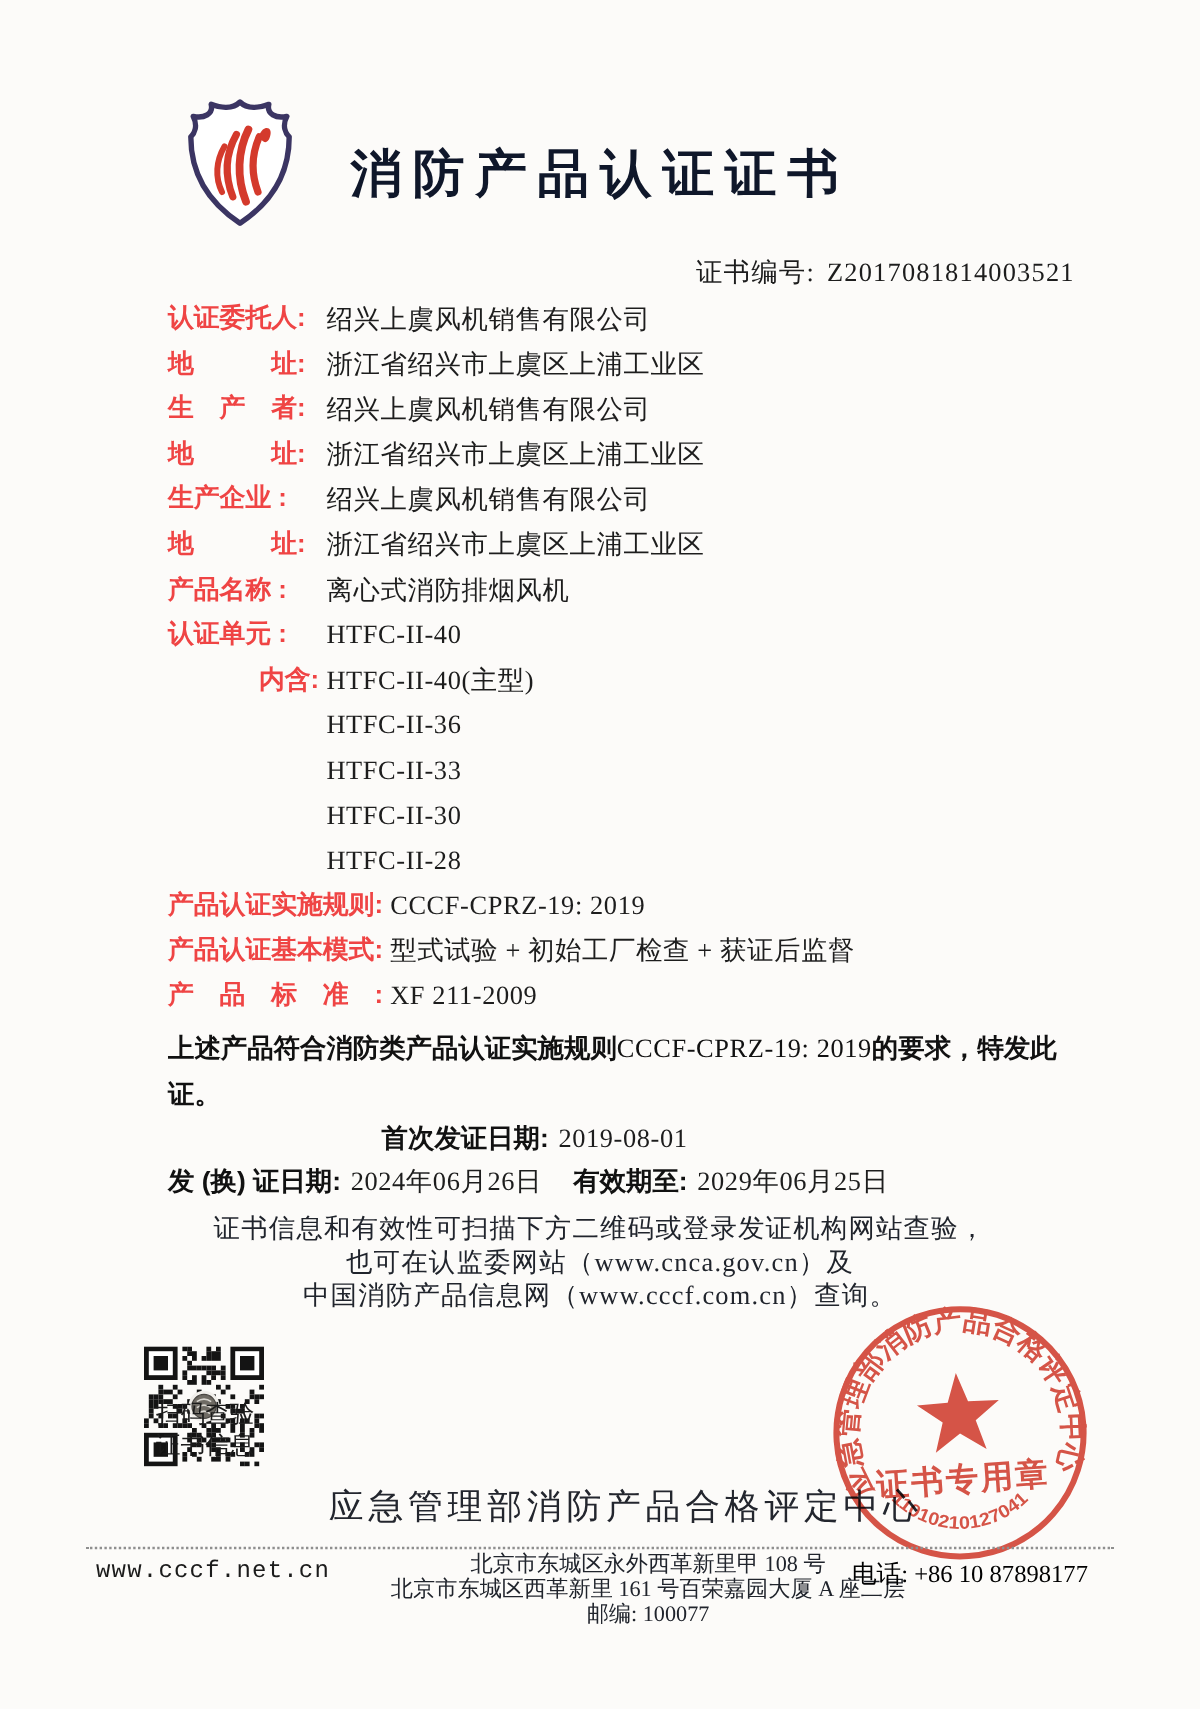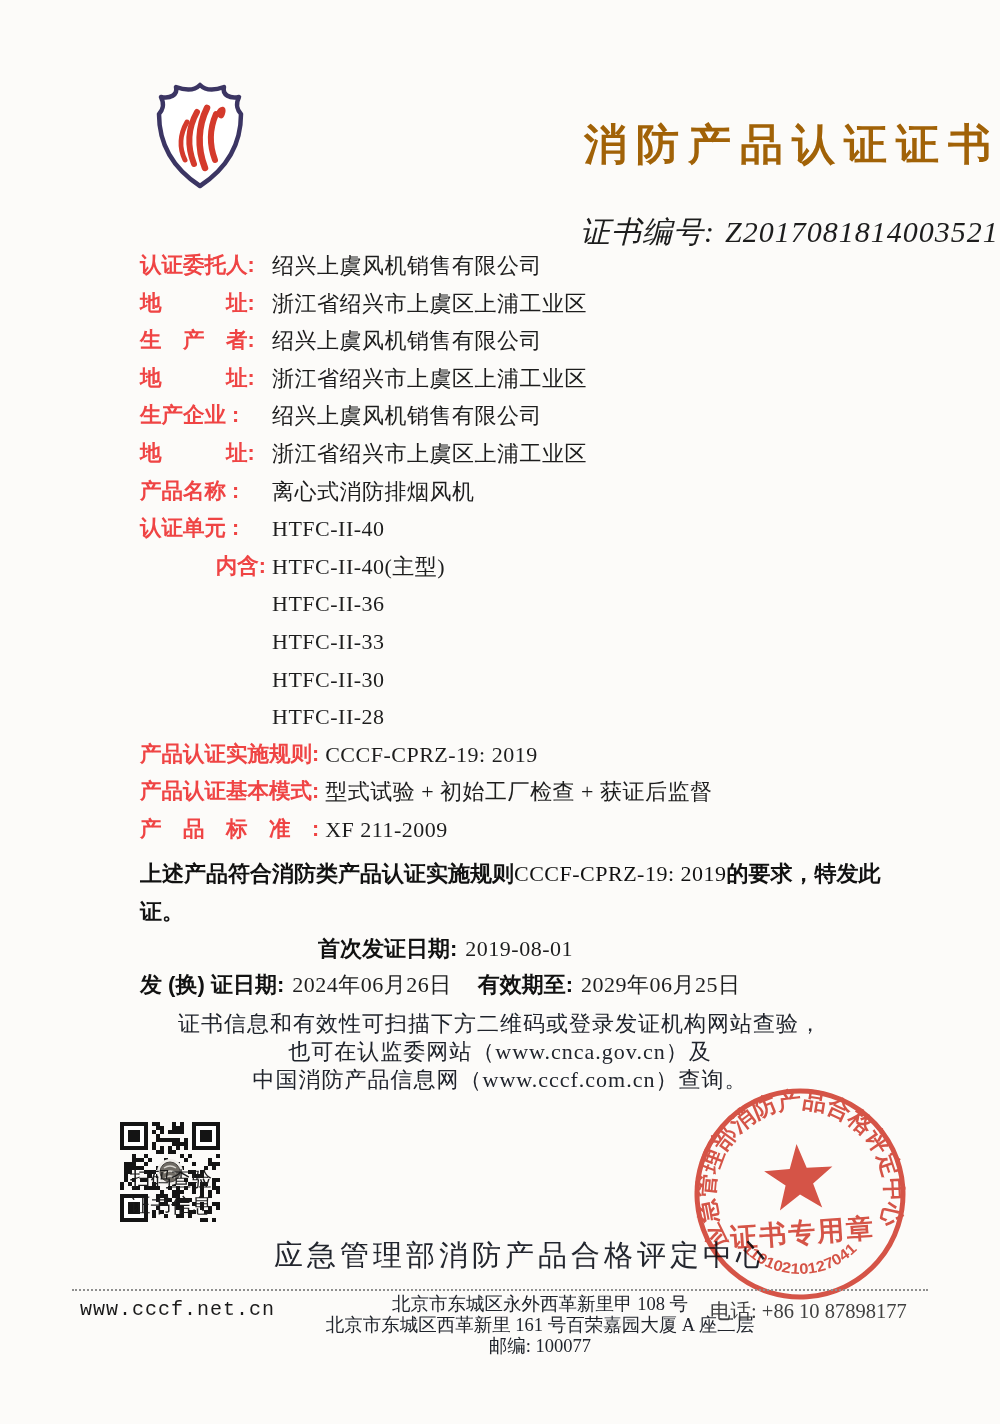--- a/index.html
+++ b/index.html
@@ -6,25 +6,25 @@
   body{
     width:1000px;height:1424px;position:relative;overflow:hidden;
     background:#fcfbf9;
     font-family:"Liberation Serif","DejaVu Serif",serif;
     color:#1d1d1d;
   }
   .abs{position:absolute;}
   
   .logo{left:150px;top:80px;}
   .title{
-    left:0;top:116px;width:1000px;text-align:right;
+    left:0;top:116px;width:1000px;text-align:center;
     font-family:"Liberation Sans","DejaVu Sans",sans-serif;
-    font-weight:bold;font-size:43px;letter-spacing:9px;color:#a16207;
-  }
-  .certno{left:580px;top:212px;font-size:30px;white-space:nowrap;font-style:italic;}
+    font-weight:bold;font-size:43px;letter-spacing:9px;color:#0f172a;
+  }
+  .certno{left:580px;top:212px;font-size:22px;white-space:nowrap;}
   .certno .lbl{letter-spacing:1px;}
   .certno .val{margin-left:10px;letter-spacing:1px;}
   
   .fields{left:140px;top:247px;width:745px;}
   .frow{line-height:37.6px;white-space:nowrap;height:37.6px;}
   .frow .lbl{
     display:inline-block;vertical-align:top;
     font-family:"Liberation Sans","DejaVu Sans",sans-serif;
     font-weight:bold;font-size:21.5px;color:#ef4444;
   }
@@ -79,21 +79,21 @@
   }
   .website{
     left:80px;top:1298px;
     font-family:"Liberation Mono","DejaVu Sans Mono",monospace;
     font-size:20px;letter-spacing:1px;color:#1b1b1b;
   }
   .addr{
     left:260px;top:1294px;width:560px;text-align:center;
     font-size:18.5px;line-height:21px;color:#20242c;
   }
-  .phone{left:710px;top:1297px;font-size:20.5px;white-space:nowrap;color:#404040;}
+  .phone{left:710px;top:1297px;font-size:20.5px;white-space:nowrap;color:#000000;}
 </style>
 </head>
 <body>
 
 <svg class="abs logo" width="100" height="130" viewBox="0 0 100 130">
   <path d="M50,5 C44,11 34,10 26,7 C28,15 20,19 11,17 C15,25 12,31 9,34
            C9,58 18,85 50,106 C82,85 91,58 91,34 C88,31 85,25 89,17
            C80,19 72,15 74,7 C66,10 56,11 50,5 Z" fill="#ffffff" stroke="#3b3563" stroke-width="4.5" stroke-linejoin="round"></path>
   <g stroke="#d43a2c" fill="none" stroke-linecap="round">
     <path d="M37,42 C30,54 29,68 35,80" stroke-width="5"></path>

